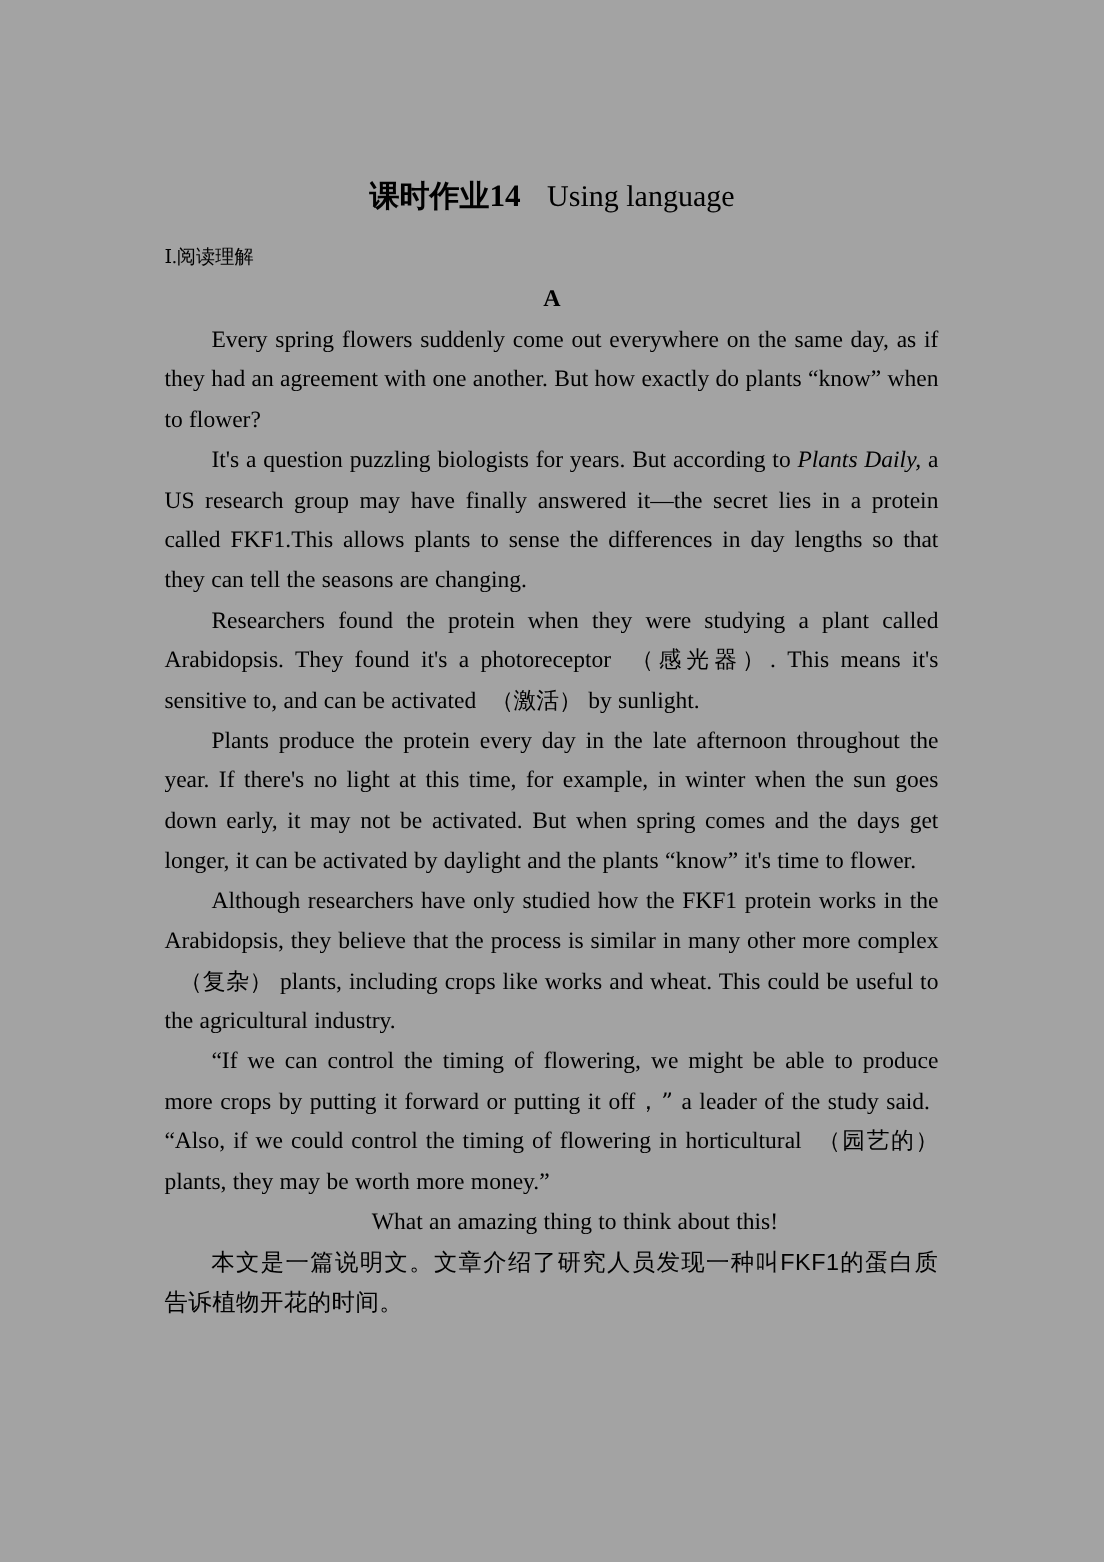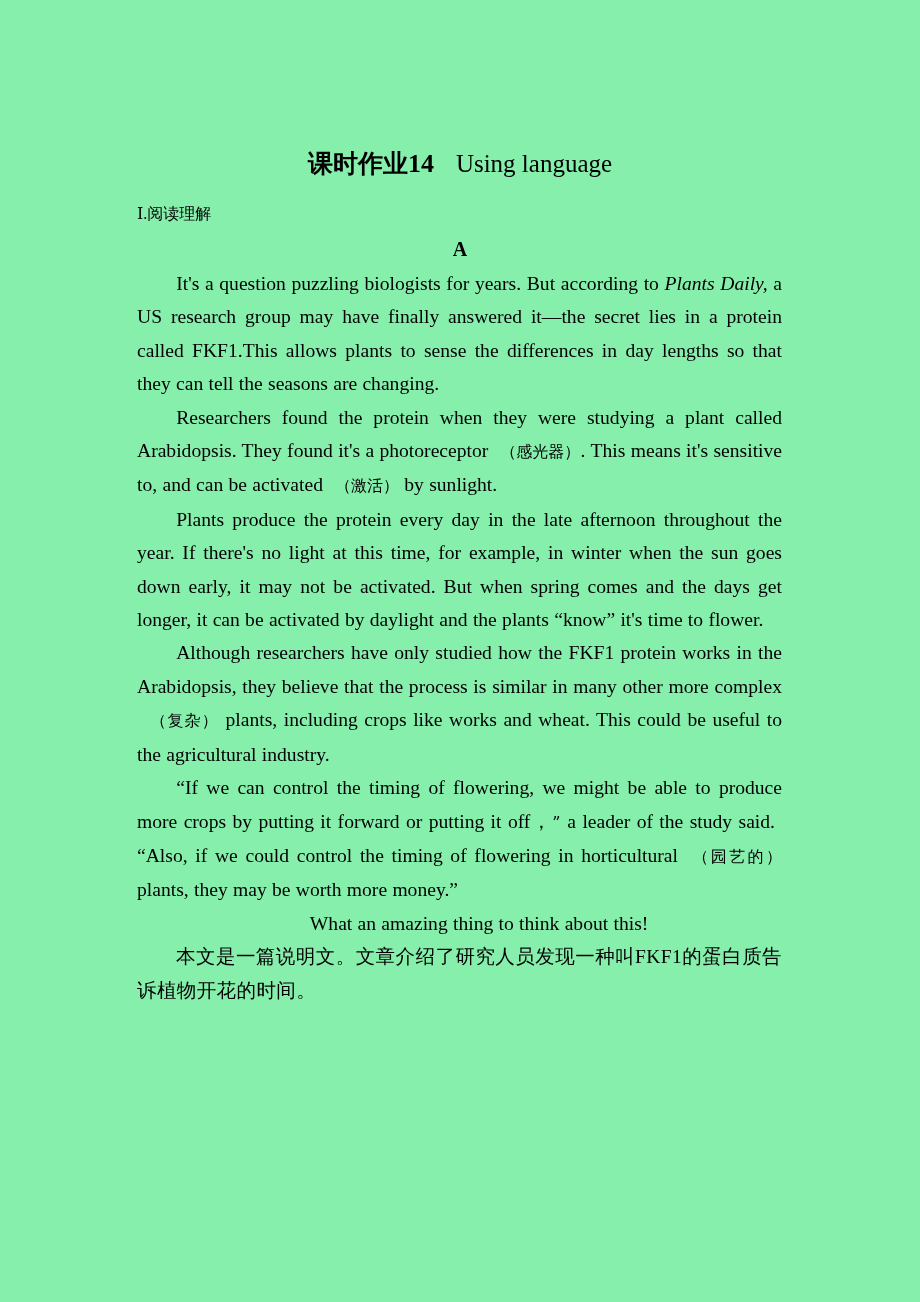--- a/index.html
+++ b/index.html
@@ -15,21 +15,21 @@
     font-family: "Liberation Serif", "DejaVu Serif", serif;
     color: #000000;
     -webkit-font-smoothing: antialiased;
   }
 
   .page {
     position: absolute;
     left: 0; top: 0;
     width: 920px;
     height: 1302px;
-    background: #86efac;
+    background: #a3a3a3;
   }
 
   
   .doc-title {
     position: absolute;
     left: 137px;
     top: 128px;
     width: 646px;
     font-size: 26px;
     line-height: 38px;
@@ -94,36 +94,36 @@
     text-justify: inter-word;
     text-indent: 2em;
     word-spacing: 0.02em;
   }
   p.para.flush   { text-align: center; }
   i.ital { font-style: italic; }
 
   
   .cjk {
     font-family: "DejaVu Serif", "Liberation Serif", serif;
-    font-size: 16px;
+    font-size: 19px;
   }
   .cjk-space { display: inline-block; width: 12px; }
 
   
   p.summary {
     margin: 0;
     font-family: "DejaVu Sans", "Liberation Sans", sans-serif;
     font-size: 19.5px;
     line-height: 34px;
     text-align: justify;
     text-indent: 2em;
     letter-spacing: 0.4px;
   }
   p.summary .lat {
-    font-family: Liberation Serif, serif;
+    font-family: Liberation Sans, sans-serif;
   }
 
   
   p.question {
     margin: 0;
     font-size: 19.6px;
     line-height: 33.4px;
     text-indent: 2em;
     text-align: left;
   }
@@ -141,20 +141,21 @@
   </h1>
 
   <div class="section-label">
     <span>Ⅰ</span><span>.</span><span class="cjk-serif">阅读理解</span>
   </div>
 
   <div class="passage-letter">A</div>
 
   <div class="body-block">
 
+    <p class="para">Every spring flowers suddenly come out everywhere on the same day, as if they had an agreement with one another. But how exactly do plants “know” when to flower?</p>
 
     <p class="para"><span>It's a question puzzling biologists for years. But according to </span><i class="ital">Plants Daily,</i><span> a US research group may have finally answered it—the secret lies in a protein called FKF1.This allows plants to sense the differences in day lengths so that they can tell the seasons are changing.</span></p>
 
     <p class="para"><span>Researchers found the protein when they were studying a plant called Arabidopsis. They found it's a photoreceptor</span><span class="cjk-space"></span><span class="cjk">（感光器）</span><span>. This means it's sensitive to, and can be activated</span><span class="cjk-space"></span><span class="cjk">（激活）</span><span> by sunlight.</span></p>
 
     <p class="para">Plants produce the protein every day in the late afternoon throughout the year. If there's no light at this time, for example, in winter when the sun goes down early, it may not be activated. But when spring comes and the days get longer, it can be activated by daylight and the plants “know” it's time to flower.</p>
 
     <p class="para"><span>Although researchers have only studied how the FKF1 protein works in the Arabidopsis, they believe that the process is similar in many other more complex</span><span class="cjk-space"></span><span class="cjk">（复杂）</span><span> plants, including crops like works and wheat. This could be useful to the agricultural industry.</span></p>
 
     <p class="para"><span>“If we can control the timing of flowering, we might be able to produce more crops by putting it forward or putting it off，</span><span class="cjk">”</span><span class="sp-before-quote"></span><span>a leader of the study said.</span><span class="sp-before-quote"></span><span>“Also, if we could control the timing of flowering in horticultural</span><span class="cjk-space"></span><span class="cjk">（园艺的）</span><span> plants, they may be worth more money.”</span></p>

